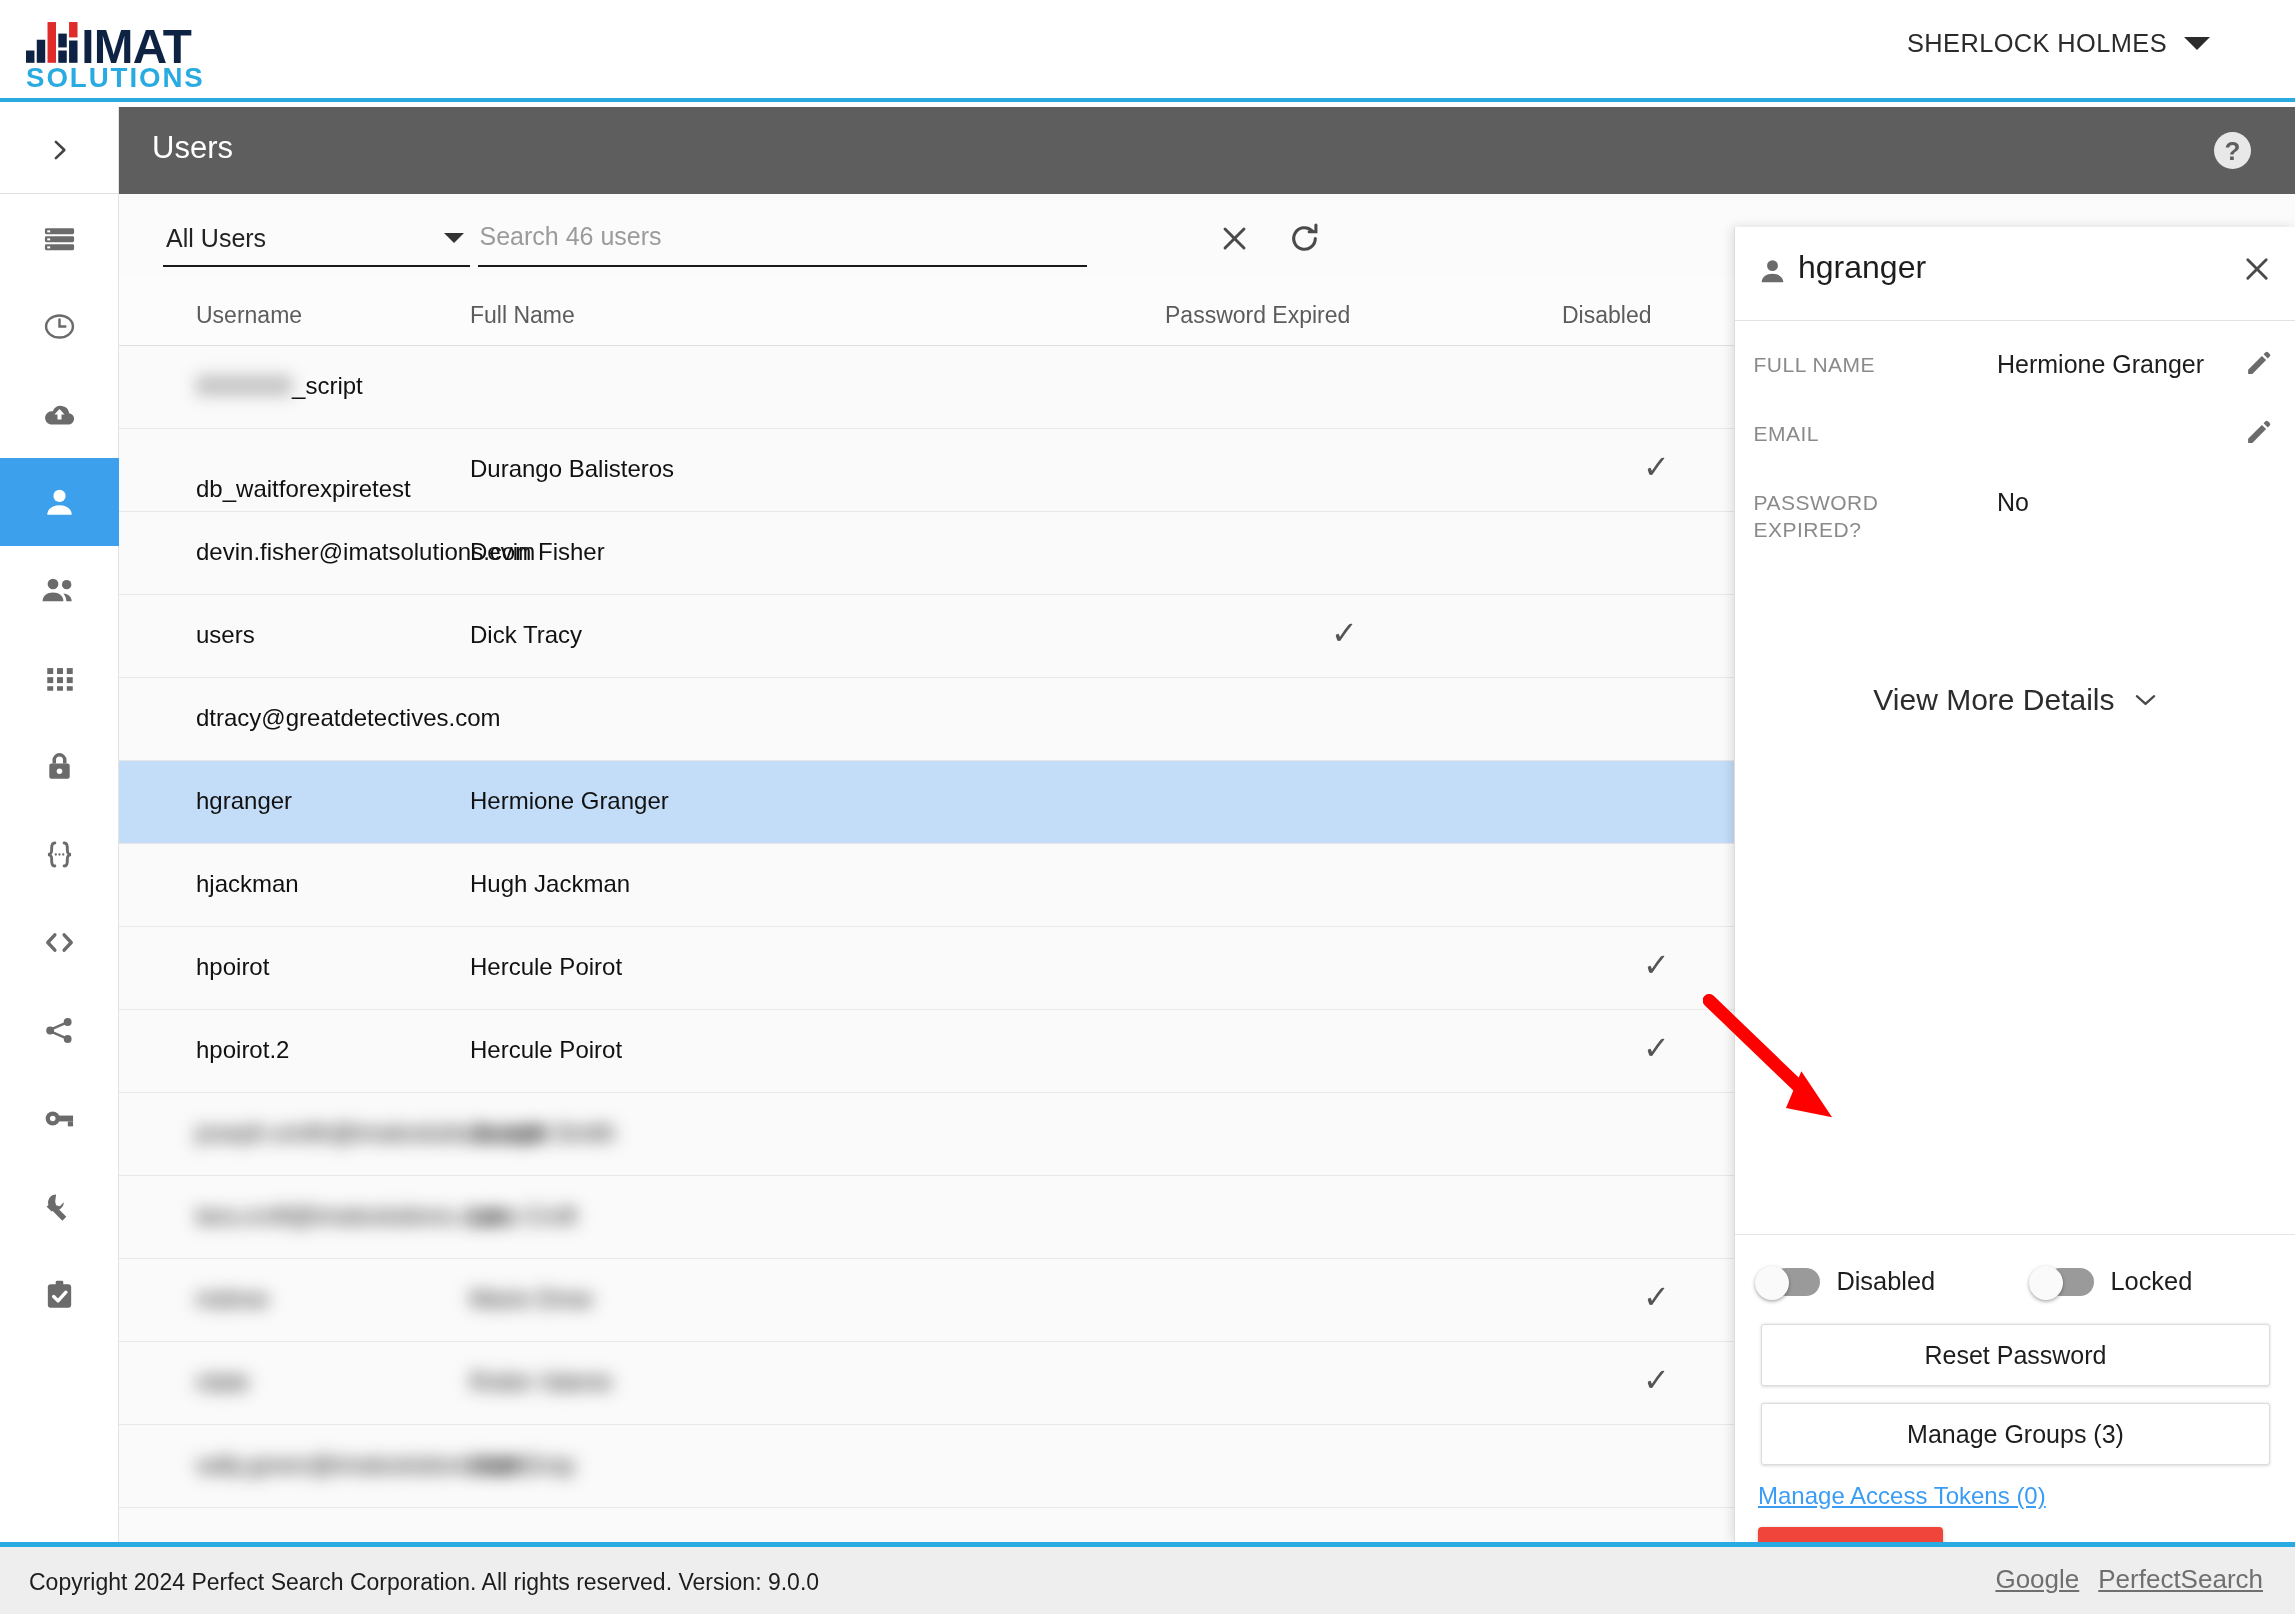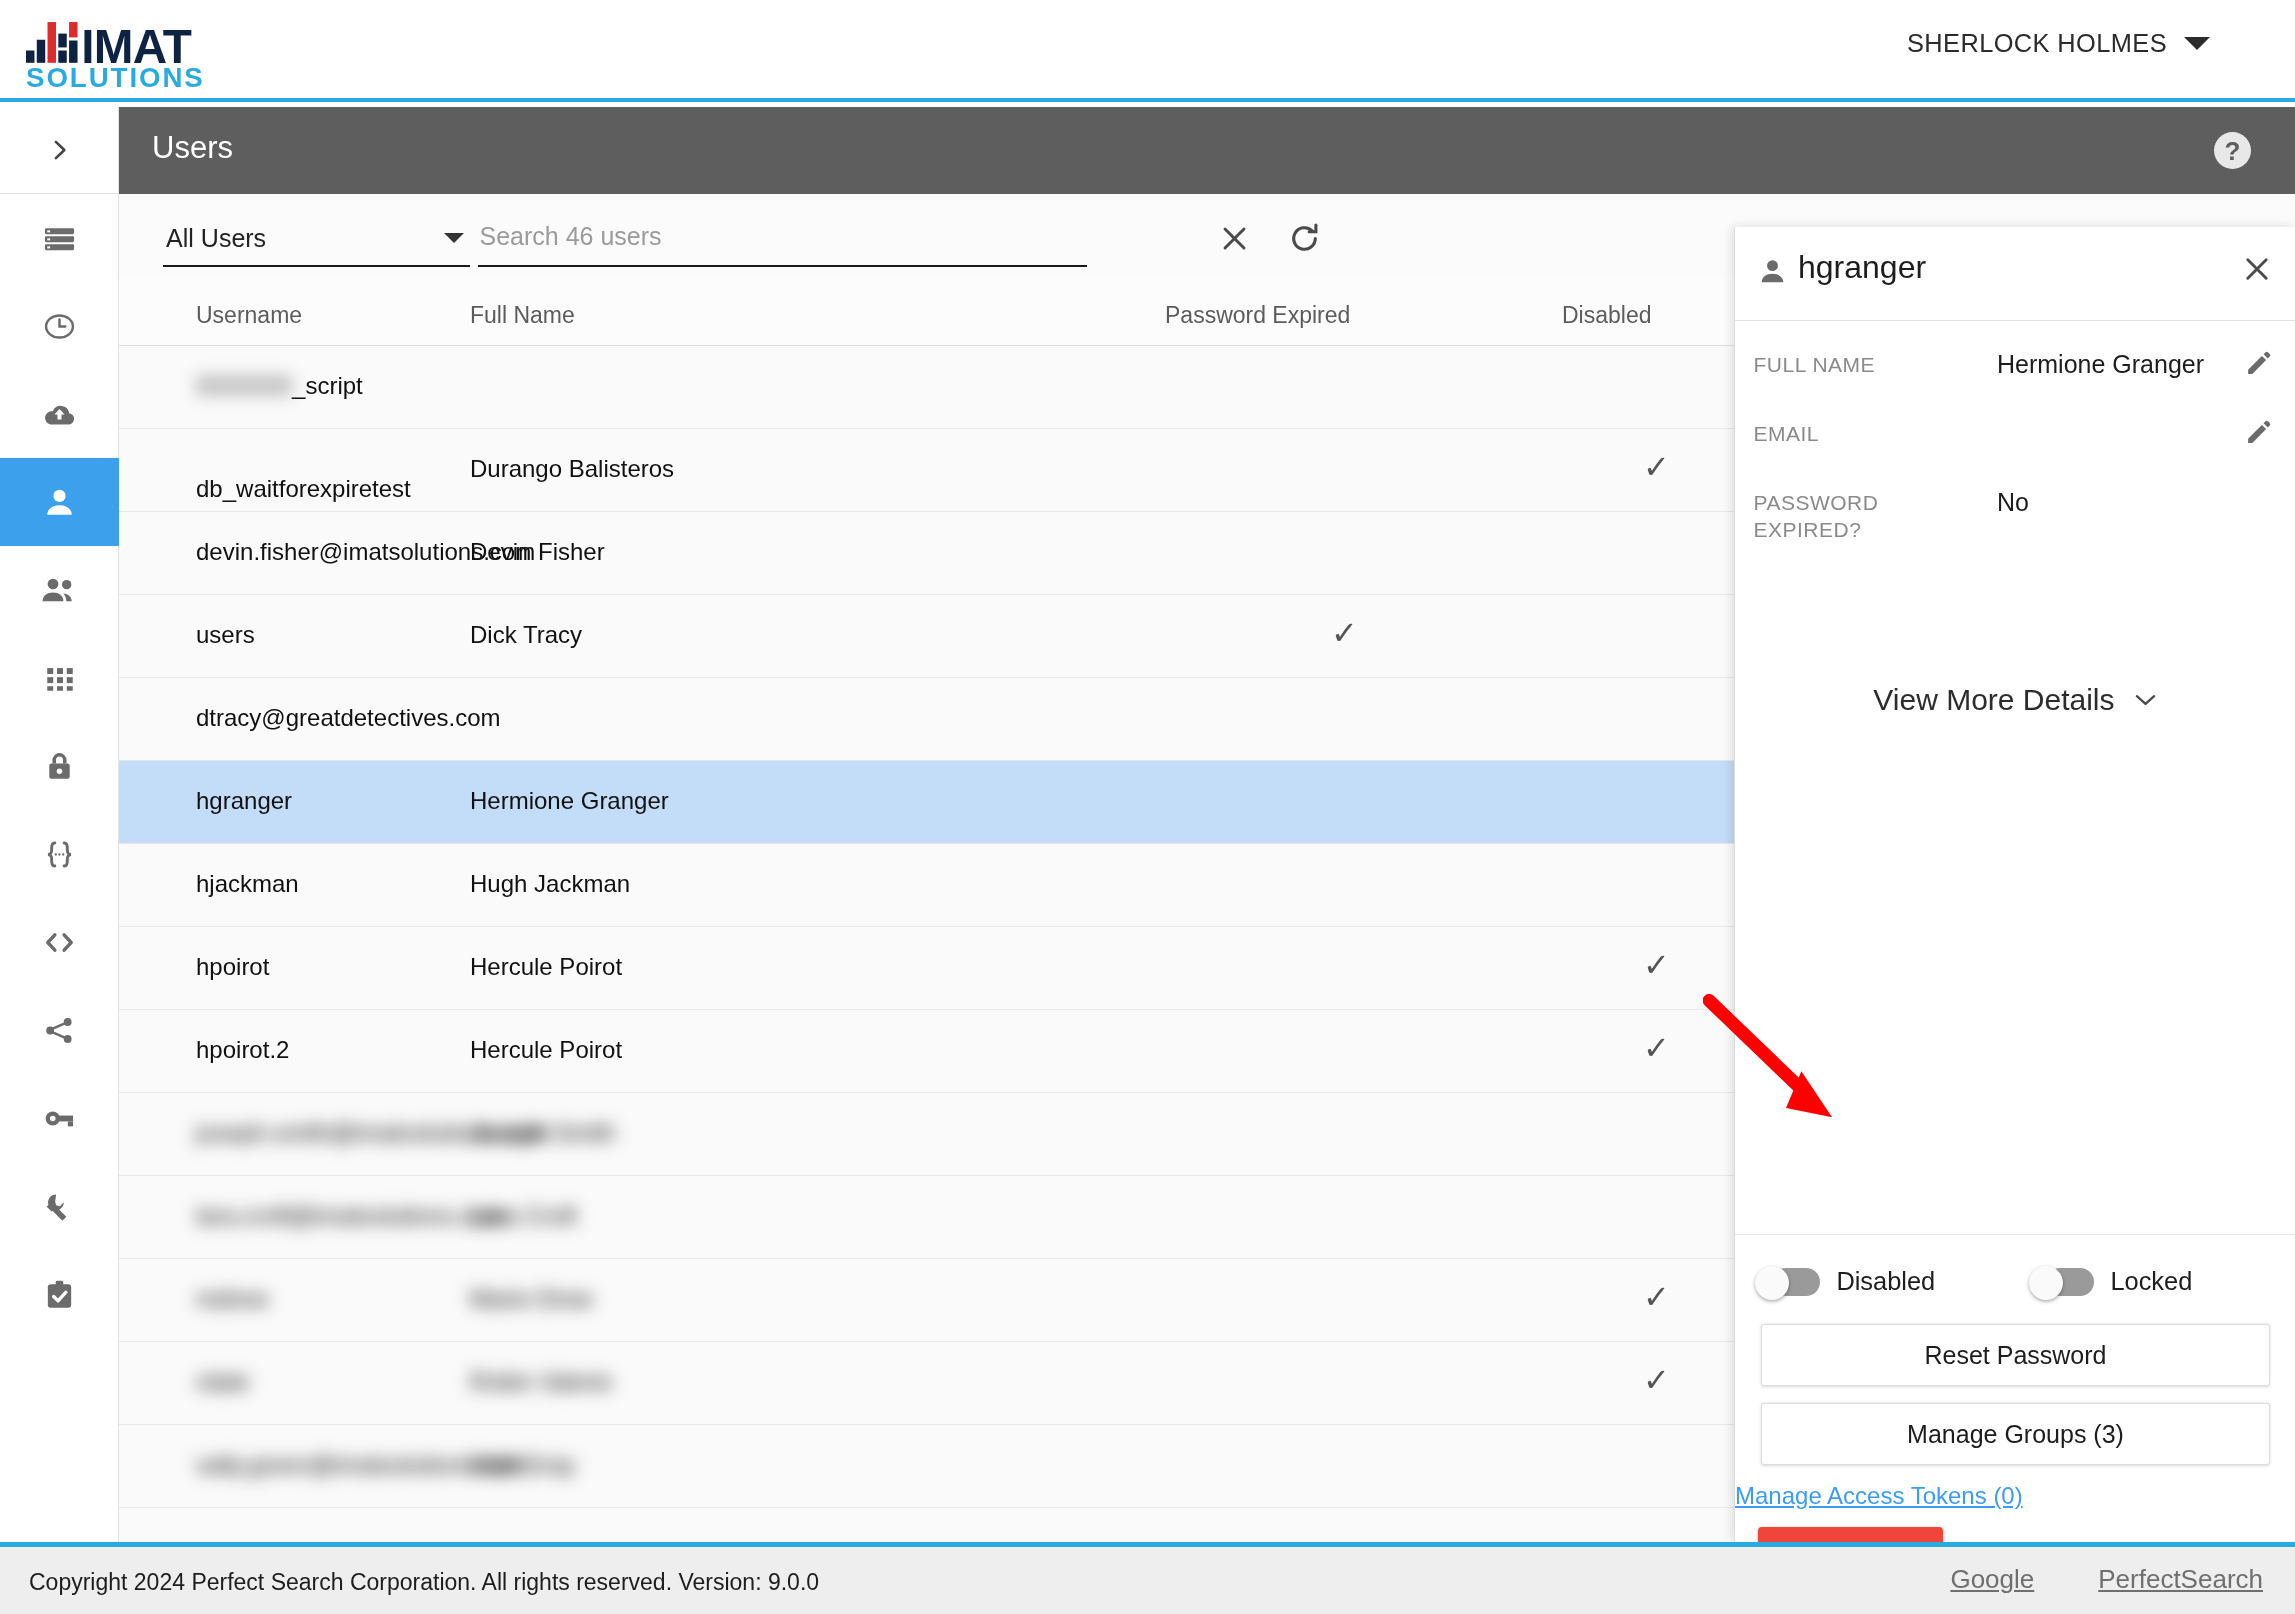--- a/index.html
+++ b/index.html
@@ -249,21 +249,21 @@
     display: block;
     margin: 0 auto 17px auto;
     width: 509px; height: 62px;
     background: #ffffff; border: 0.8px solid #dcdcdc; border-radius: 3.1px;
     box-shadow: 0 0.8px 3.1px rgba(0,0,0,.15);
     font-size: 25px; color: #1d1d1d;
     font-family: inherit;
     cursor: pointer;
   }
   .tokens-link {
-    display: block; margin-top: 4.6px;
+    display: block; margin-left: 23px; margin-top: 4.6px;
     font-size: 24px; color: #3b9cf5;
     text-decoration: underline; cursor: pointer;
   }
   .btn-delete {
     margin-left: 23px; margin-top: 17px;
     width: 185px; height: 59px;
     background: #F0453A; border: 0; border-radius: 3.9px;
     color: #fff; font-size: 25px; font-family: inherit;
     cursor: pointer;
     box-shadow: 0 1.5px 3.9px rgba(0,0,0,.25);
@@ -282,21 +282,21 @@
     width: 2295px; height: 72px;
     background: #eeeeee;
     border-top: 5.4px solid #29ABE2;
   }
   .footer .copy {
     position: absolute; left: 29px; top: 21.6px;
     font-size: 23px; color: #1d1d1d;
   }
   .footer .flinks {
     position: absolute; right: 32px; top: 17px;
-    display: flex; gap: 64px;
+    display: flex; gap: 19px;
   }
   .footer .flinks a {
     font-size: 26px; color: #6f6f6f; text-decoration: underline;
     cursor: pointer;
   }
 </style>
 </head>
 <body>
 
 <div class="topbar">

